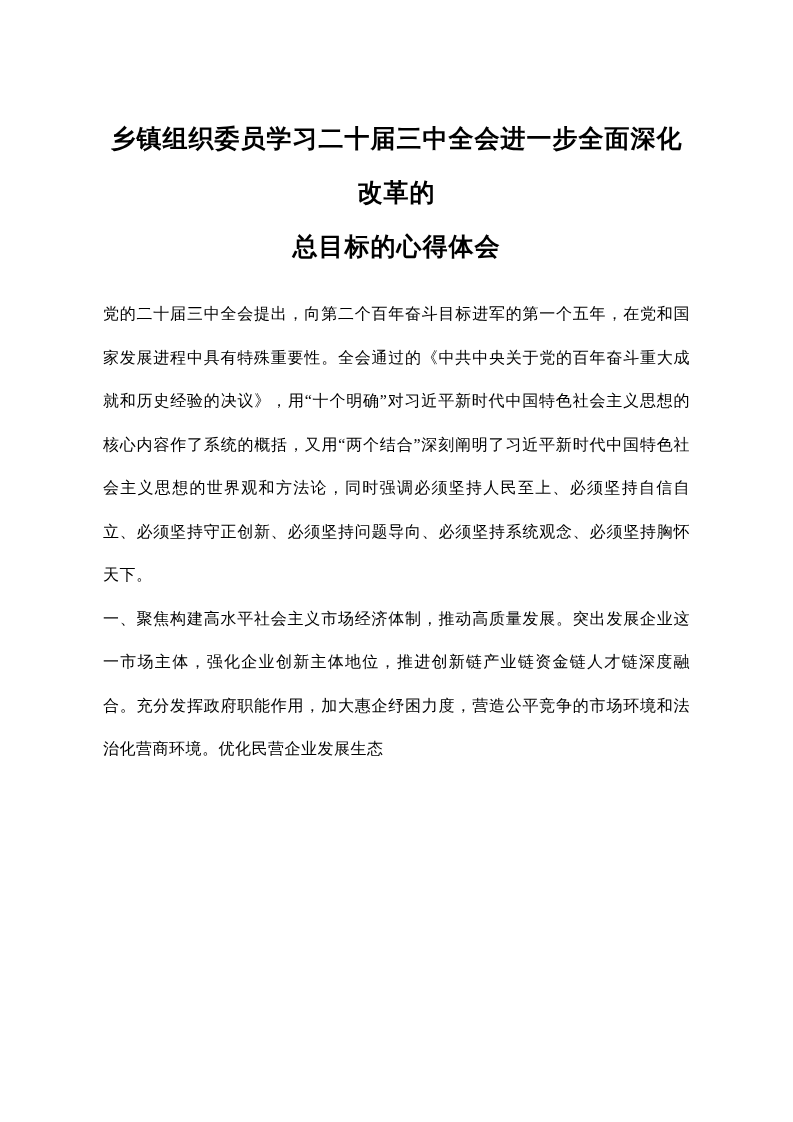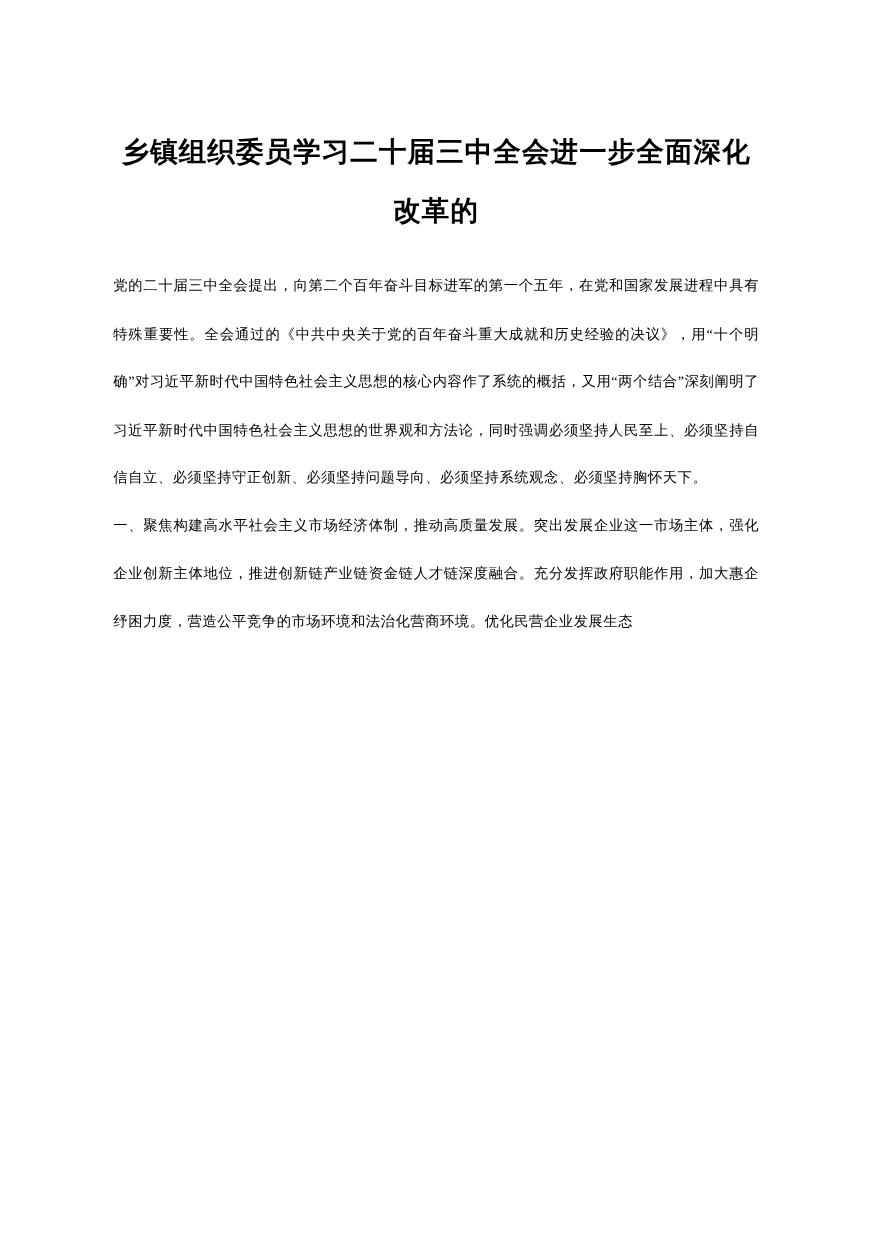--- a/index.html
+++ b/index.html
@@ -29,35 +29,36 @@
     letter-spacing: 1px;
   }
   .doc-title .title-line {
     display: block;
   }
   .doc-body {
     margin-top: 18px;
   }
   .doc-body p.para {
     margin: 0;
-    font-size: 13px;
+    font-size: 16px;
     line-height: 43.5px;
     text-align: justify;
     letter-spacing: 0.5px;
     word-break: break-all;
   }
 </style>
 </head>
 <body>
 
 <div class="page">
   <div class="content">
 
     <h1 class="doc-title">
       <span class="title-line">乡镇组织委员学习二十届三中全会进一步全面深化改革的</span>
+      <span class="title-line">总目标的心得体会</span>
     </h1>
 
     <div class="doc-body">
       <p class="para">党的二十届三中全会提出，向第二个百年奋斗目标进军的第一个五年，在党和国家发展进程中具有特殊重要性。全会通过的《中共中央关于党的百年奋斗重大成就和历史经验的决议》，用“十个明确”对习近平新时代中国特色社会主义思想的核心内容作了系统的概括，又用“两个结合”深刻阐明了习近平新时代中国特色社会主义思想的世界观和方法论，同时强调必须坚持人民至上、必须坚持自信自立、必须坚持守正创新、必须坚持问题导向、必须坚持系统观念、必须坚持胸怀天下。</p>
       <p class="para">一、聚焦构建高水平社会主义市场经济体制，推动高质量发展。突出发展企业这一市场主体，强化企业创新主体地位，推进创新链产业链资金链人才链深度融合。充分发挥政府职能作用，加大惠企纾困力度，营造公平竞争的市场环境和法治化营商环境。优化民营企业发展生态</p>
     </div>
 
   </div>
 </div>
 

